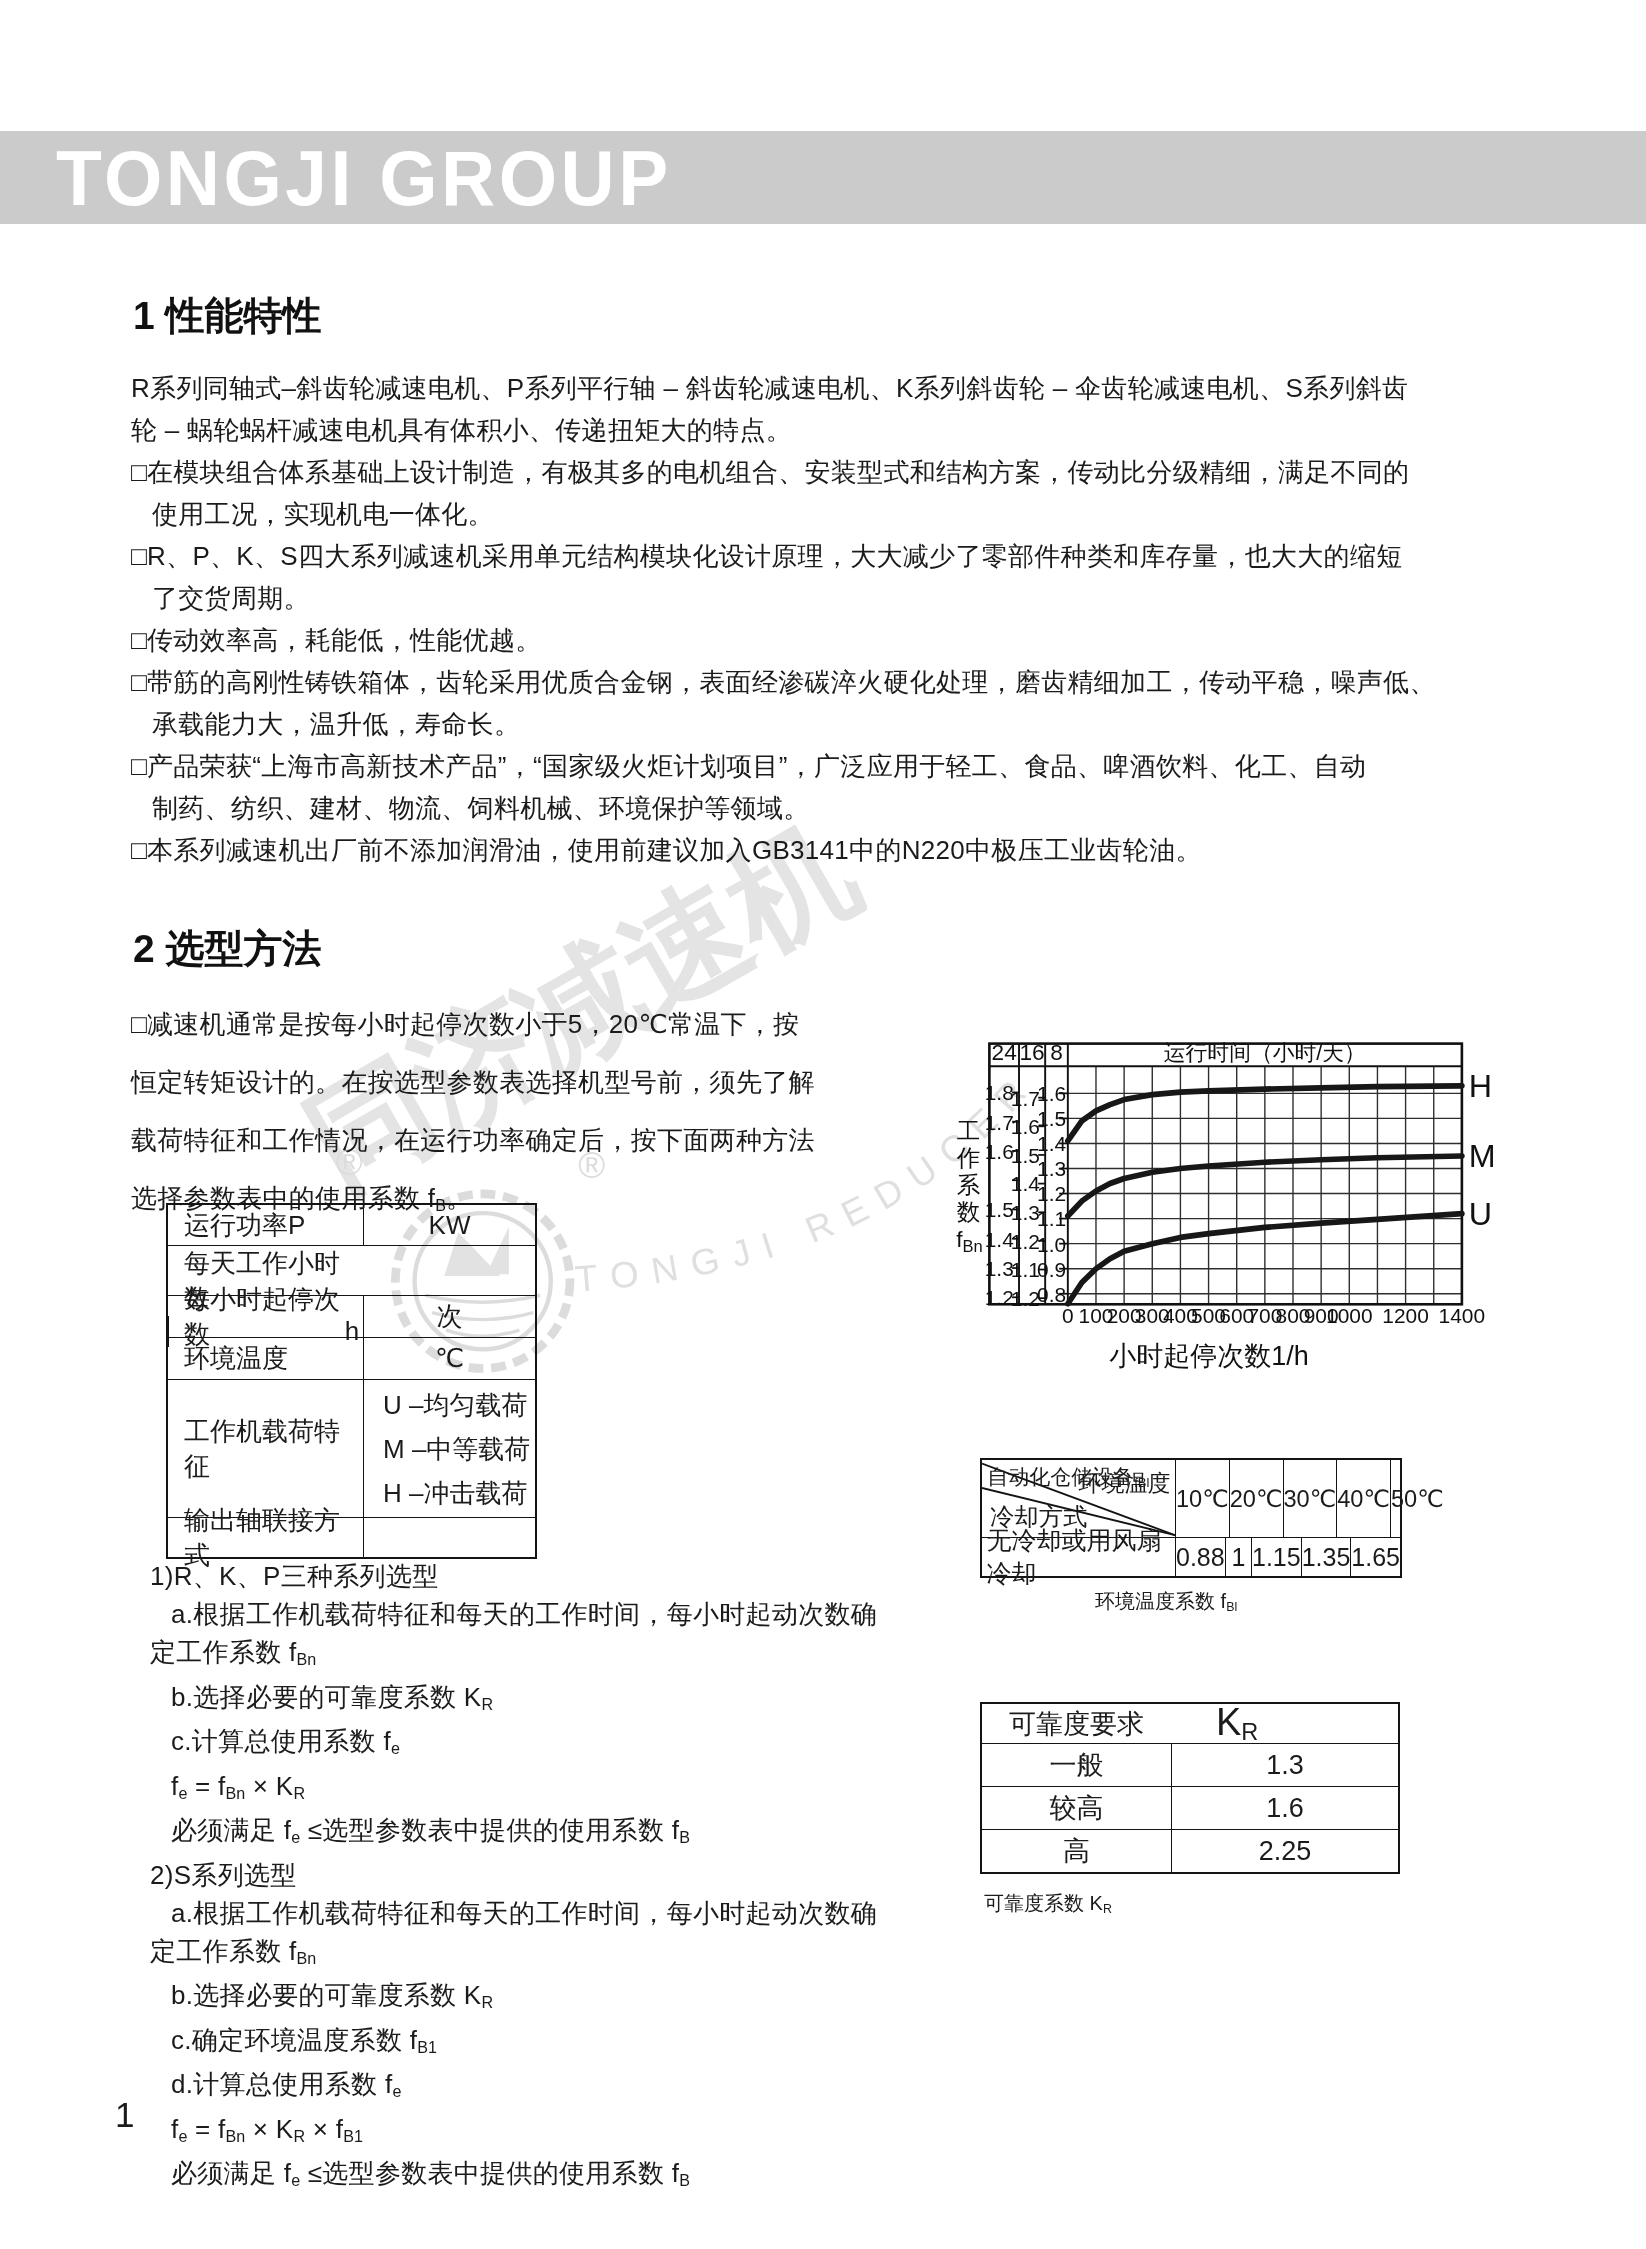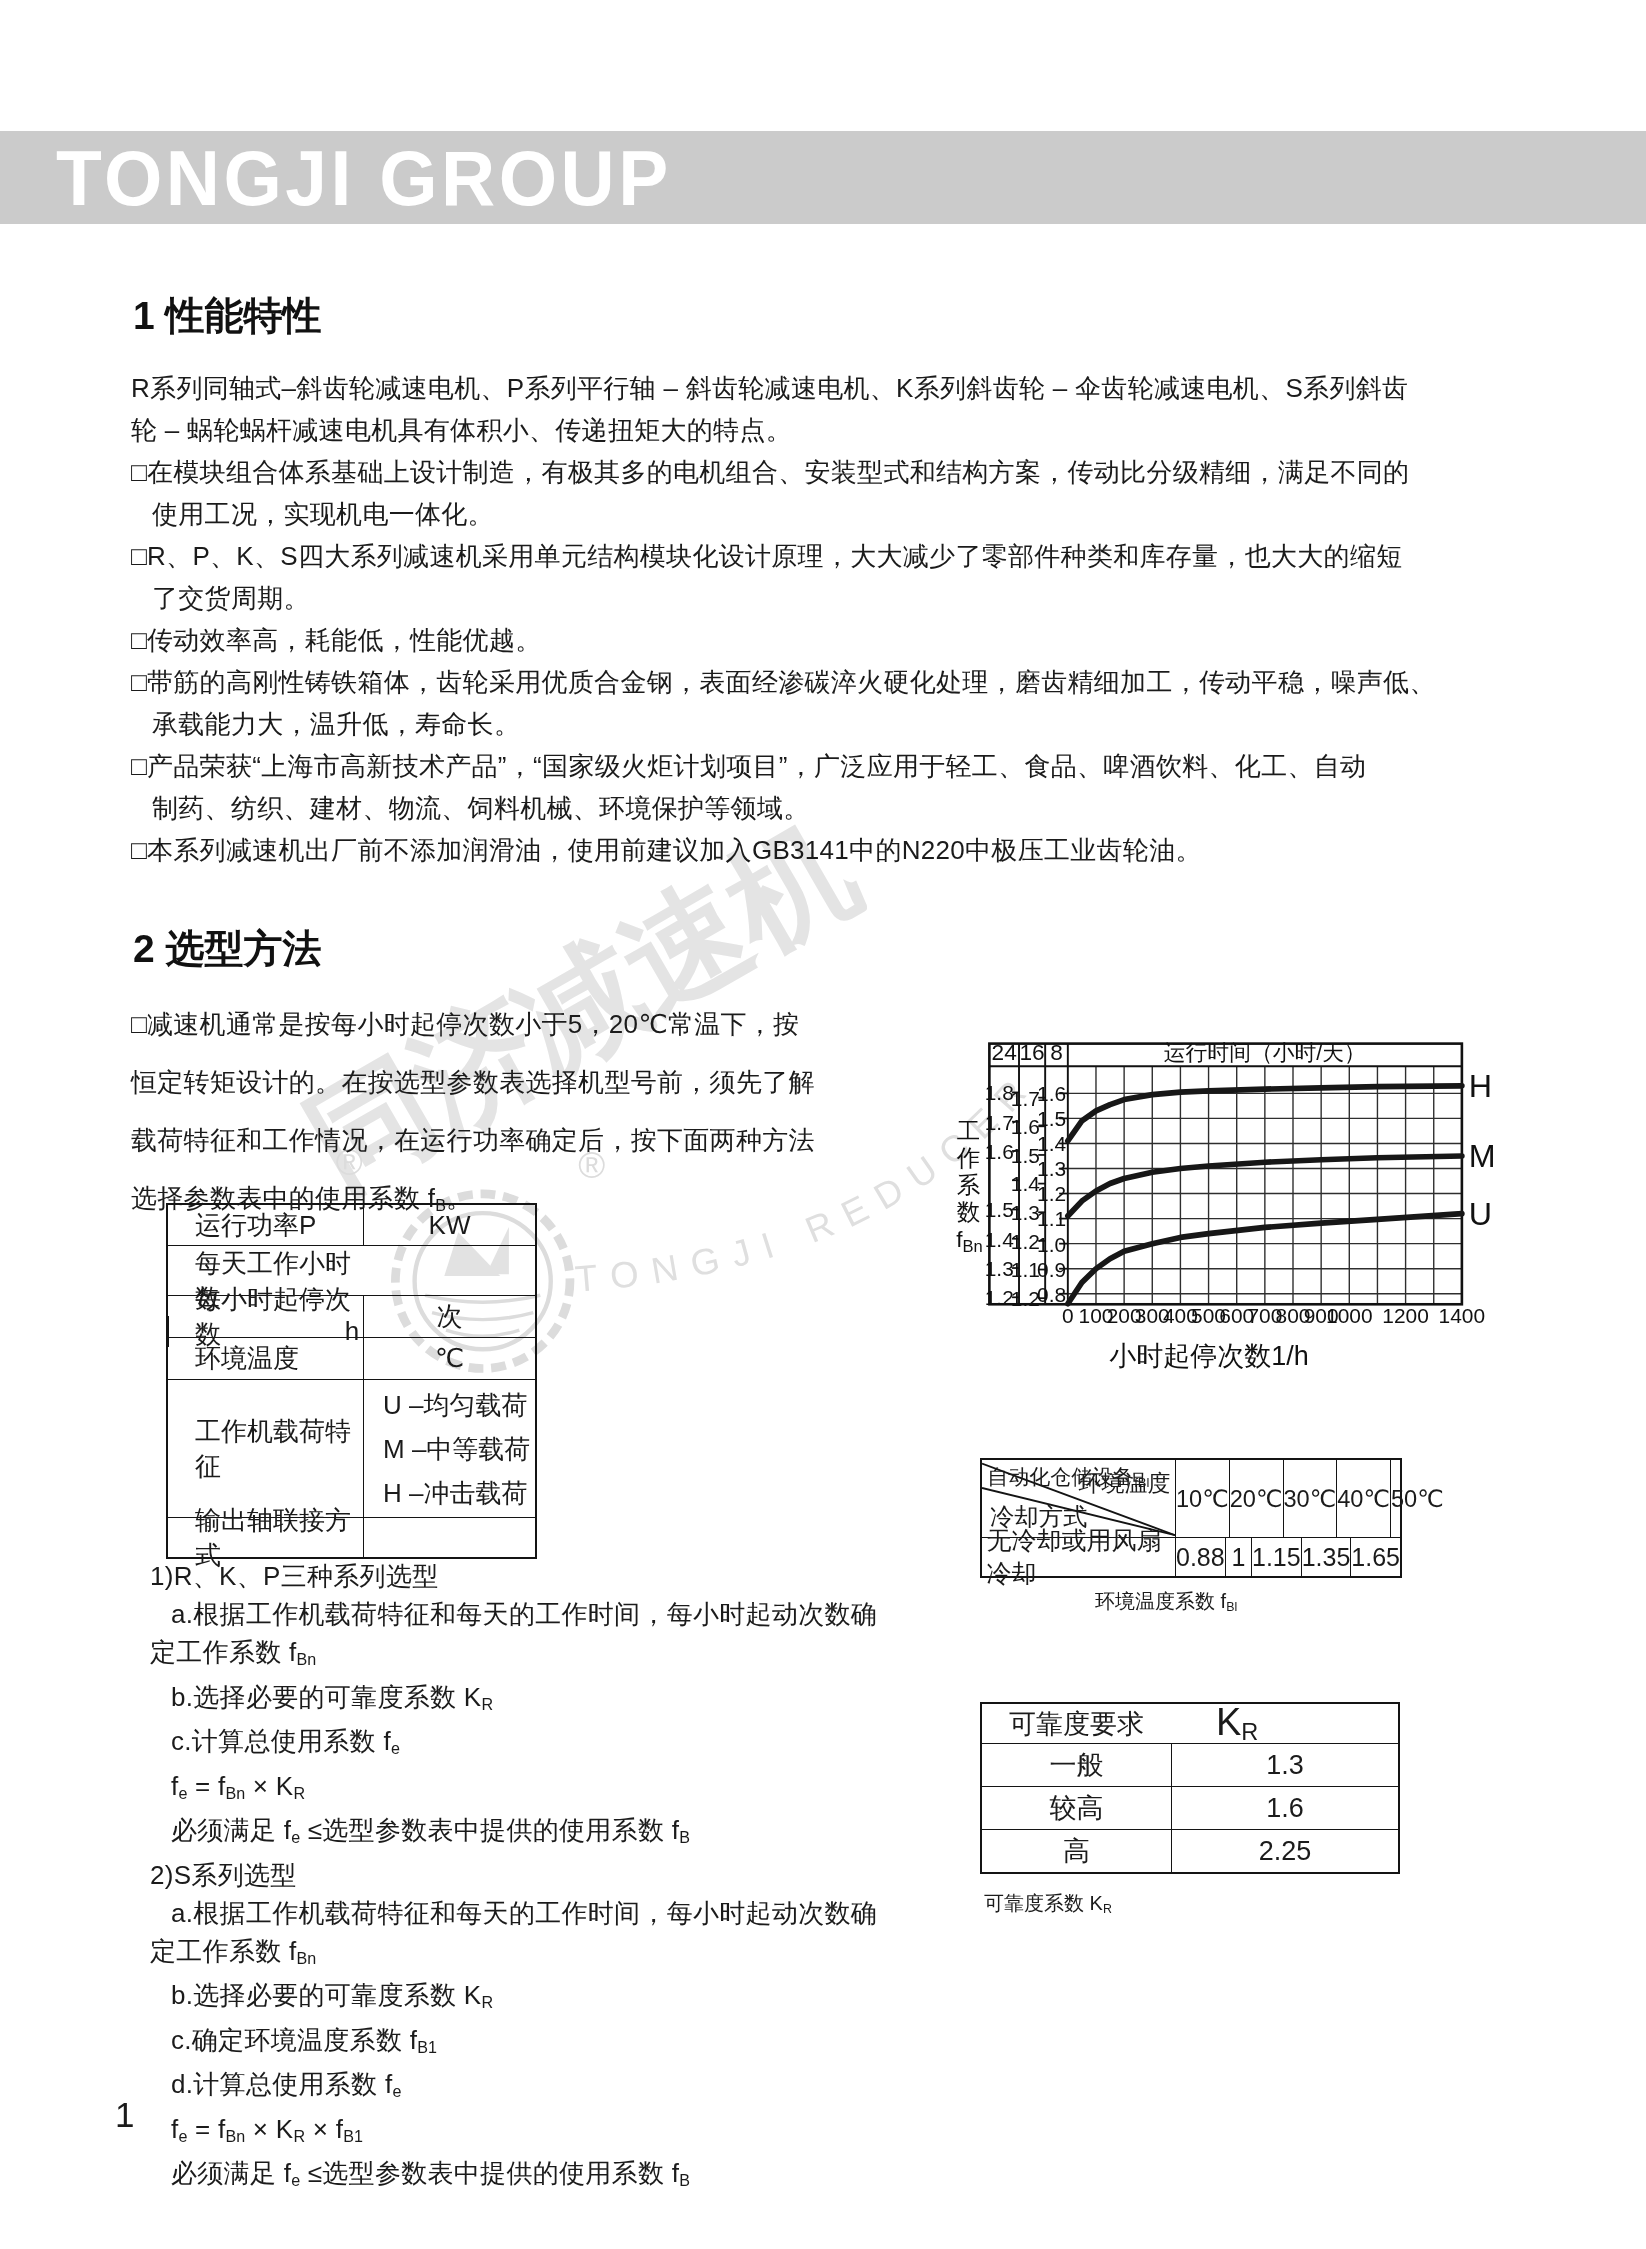--- a/index.html
+++ b/index.html
@@ -15,21 +15,21 @@
   .h{left:133px;font-size:39px;font-weight:700;margin:0;white-space:nowrap;color:#111;}
   .lines{font-size:26px;white-space:nowrap;letter-spacing:0.3px;}
   .lines .ln{}
   .lines .ind{padding-left:21px;}
   sub{font-size:62%;vertical-align:-0.22em;letter-spacing:0;}
   
   .ptable{left:166px;top:1203px;width:371px;border:2.6px solid #141414;box-sizing:border-box;}
   .prow{display:flex;box-sizing:border-box;border-top:1.7px solid #141414;}
   .prow:first-child{border-top:none;}
   .pl{width:195px;box-sizing:border-box;display:flex;align-items:center;
-      padding-left:27px;font-size:26px;}
+      padding-left:16px;font-size:26px;}
   .pv{flex:1;border-left:1.7px solid #141414;display:flex;flex-direction:column;
       justify-content:center;align-items:center;font-size:26px;box-sizing:border-box;}
   .pv.loads{align-items:flex-start;padding-left:19px;line-height:44px;}
   
   .envtab{left:980px;top:1458px;width:418px;border:2.6px solid #141414;box-sizing:content-box;z-index:1;}
   .erow{display:flex;}
   .diag{width:193px;position:relative;box-sizing:border-box;}
   .dtl{position:absolute;left:5.2px;top:2.6px;font-size:21px;}
   .dtr{position:absolute;right:4.4px;top:7.9px;font-size:23px;}
   .dbl{position:absolute;left:7.9px;bottom:4.4px;font-size:24.4px;}

